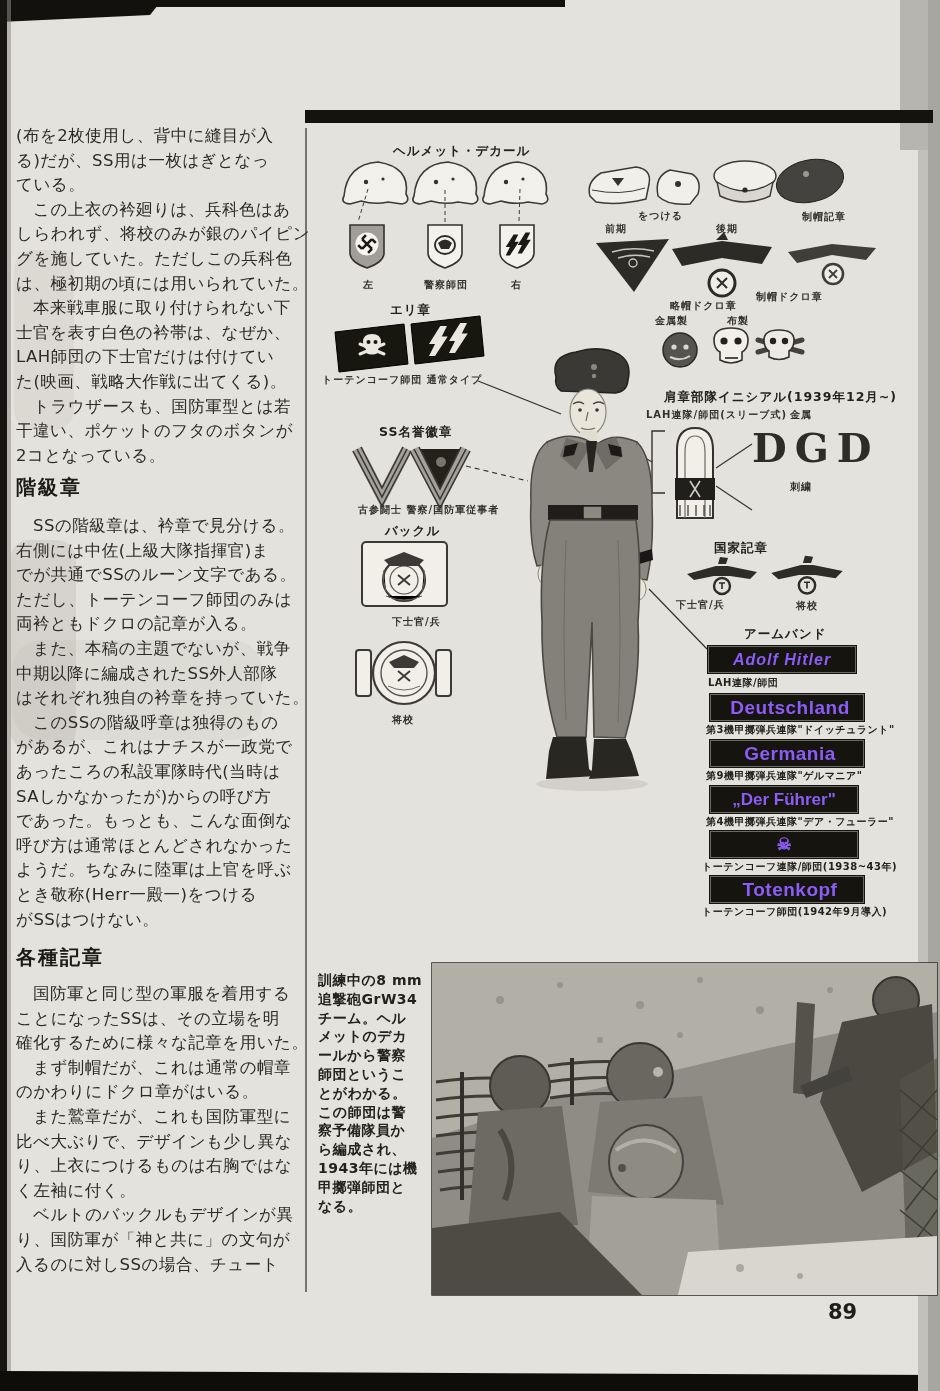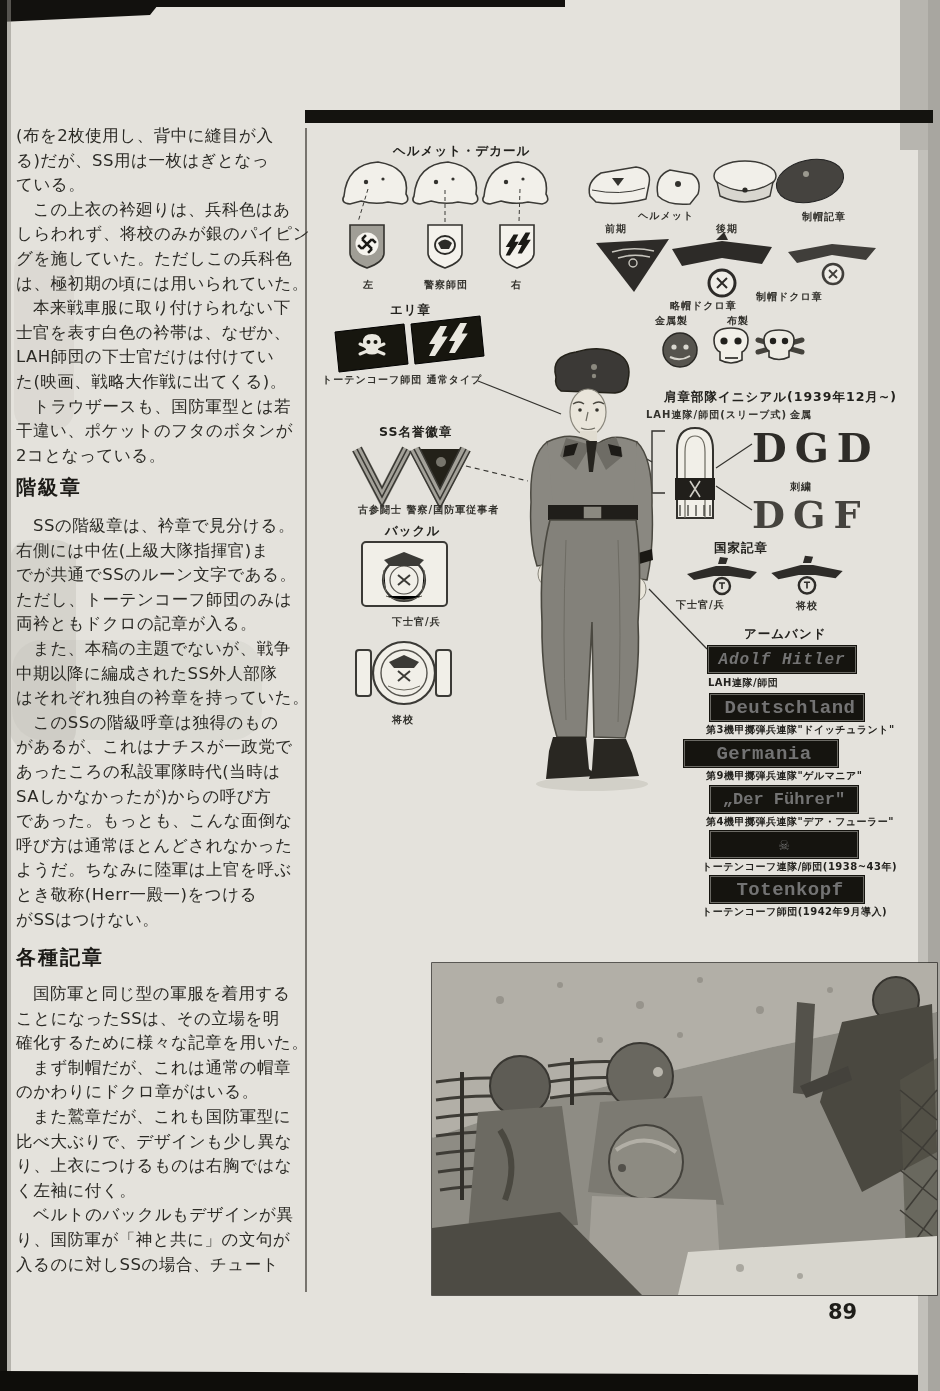--- a/index.html
+++ b/index.html
@@ -6,22 +6,22 @@
   #page{position:relative;width:940px;height:1391px;background:#e4e2dc;overflow:hidden;
         font-family:"DejaVu Sans",sans-serif;color:#262520;}
   .abs{position:absolute;}
   .lines{white-space:pre-line;}
   .body-text{font-size:16.5px;line-height:24.6px;letter-spacing:.5px;color:#2b2a25;width:296px;}
   .sec-head{font-size:20px;font-weight:bold;color:#1c1b17;letter-spacing:2px;}
   .lbl10{font-size:10px;font-weight:bold;color:#33322d;letter-spacing:1px;white-space:nowrap;}
   .lbl12{font-size:12.5px;font-weight:bold;color:#22211d;letter-spacing:1px;white-space:nowrap;}
   .notes{font-size:14px;line-height:19px;font-weight:bold;color:#23221e;letter-spacing:.5px;width:430px;}
   .caption{font-size:14px;line-height:18.8px;font-weight:bold;color:#23221e;width:124px;letter-spacing:.5px;}
-  .band{background:#15140f;color:#737373;border:1.5px solid #6b6a64;box-shadow:0 0 0 1px #15140f;
-        text-align:center;font-family:Liberation Mono, monospace;font-weight:bold;
+  .band{background:#15140f;color:#8b5cf6;border:1.5px solid #6b6a64;box-shadow:0 0 0 1px #15140f;
+        text-align:center;font-family:Liberation Sans, sans-serif;font-weight:bold;
         display:flex;align-items:center;justify-content:center;width:146px;height:25px;}
   .band-script{font-style:italic;font-size:16px;letter-spacing:1px;}
   .band-serif{font-size:19px;letter-spacing:.5px;padding-left:6px;}
   .band-cap{font-size:10px;font-weight:bold;color:#23221e;white-space:nowrap;letter-spacing:.5px;text-align:center;}
   .initials{font-family:"DejaVu Serif",serif;font-weight:bold;color:#2e2c28;letter-spacing:8px;white-space:nowrap;}
   .pagenum{font-size:21px;font-weight:bold;color:#1e1d19;font-family:"DejaVu Sans",sans-serif;}
 </style>
 </head>
 <body>
 
@@ -337,21 +337,21 @@
 　ベルトのバックルもデザインが異
 り、国防軍が「神と共に」の文句が
 入るのに対しSSの場合、チュート</div>
 
   <div class="abs lbl12" style="left:393px;top:143px">ヘルメット・デカール</div>
   <div class="abs lbl10" style="left:363px;top:278px">左</div>
   <div class="abs lbl10" style="left:424px;top:278px">警察師団</div>
   <div class="abs lbl10" style="left:511px;top:278px">右</div>
 
   <div class="abs lbl10" style="left:605px;top:222px">前期</div>
-  <div class="abs lbl10" style="left:638px;top:209px">ヘルメット</div>
+  <div class="abs lbl10" style="left:638px;top:209px">をつける</div>
   <div class="abs lbl10" style="left:716px;top:222px">後期</div>
   <div class="abs lbl10" style="left:802px;top:210px">制帽記章</div>
 
   <div class="abs lbl10" style="left:670px;top:299px">略帽ドクロ章</div>
   <div class="abs lbl10" style="left:756px;top:290px">制帽ドクロ章</div>
   <div class="abs lbl10" style="left:655px;top:314px">金属製</div>
   <div class="abs lbl10" style="left:727px;top:314px">布製</div>
 
   <div class="abs lbl12" style="left:390px;top:302px">エリ章</div>
   <div class="abs lbl10" style="left:322px;top:373px">トーテンコーフ師団 通常タイプ</div>
@@ -361,43 +361,55 @@
 
   <div class="abs lbl12" style="left:385px;top:523px">バックル</div>
   <div class="abs lbl10" style="left:392px;top:615px">下士官/兵</div>
   <div class="abs lbl10" style="left:392px;top:713px">将校</div>
 
   <div class="abs lbl12" style="left:664px;top:389px">肩章部隊イニシアル(1939年12月~)</div>
   <div class="abs lbl10" style="left:646px;top:408px">LAH連隊/師団(スリーブ式)</div>
   <div class="abs lbl10" style="left:790px;top:408px">金属</div>
   <div class="abs initials" style="left:752px;top:424px;font-size:40px">DGD</div>
   <div class="abs lbl10" style="left:790px;top:480px">刺繍</div>
-  <div class="abs initials" style="left:752px;top:492px;font-size:38px;color:#45433e">DGF</div>
 
   <div class="abs lbl12" style="left:714px;top:540px">国家記章</div>
   <div class="abs lbl10" style="left:676px;top:598px">下士官/兵</div>
   <div class="abs lbl10" style="left:796px;top:599px">将校</div>
 
   <div class="abs lbl12" style="left:744px;top:626px">アームバンド</div>
 
   <div class="abs band band-script" style="left:708px;top:646px">Adolf Hitler</div>
   <div class="abs band-cap" style="left:708px;top:676px">LAH連隊/師団</div>
 
   <div class="abs band band-serif" style="left:710px;top:694px">Deutschland</div>
   <div class="abs band-cap" style="left:706px;top:723px">第3機甲擲弾兵連隊"ドイッチュラント"</div>
 
-  <div class="abs band band-serif" style="left:684px;top:740px">Germania</div>
+  <div class="abs band band-serif" style="left:710px;top:740px">Germania</div>
   <div class="abs band-cap" style="left:706px;top:769px">第9機甲擲弾兵連隊"ゲルマニア"</div>
 
   <div class="abs band" style="left:710px;top:786px;font-size:17px">„Der Führer"</div>
   <div class="abs band-cap" style="left:706px;top:815px">第4機甲擲弾兵連隊"デア・フューラー"</div>
 
   <div class="abs band" style="left:710px;top:831px;font-size:17px">☠</div>
   <div class="abs band-cap" style="left:702px;top:860px">トーテンコーフ連隊/師団(1938~43年)</div>
 
   <div class="abs band band-serif" style="left:710px;top:876px">Totenkopf</div>
   <div class="abs band-cap" style="left:702px;top:905px">トーテンコーフ師団(1942年9月導入)</div>
 
 
+  <div class="abs caption lines" style="left:318px;top:971px">訓練中の8 mm
+追撃砲GrW34
+チーム。ヘル
+メットのデカ
+ールから警察
+師団というこ
+とがわかる。
+この師団は警
+察予備隊員か
+ら編成され、
+1943年には機
+甲擲弾師団と
+なる。</div>
 
   <div class="abs pagenum" style="left:828px;top:1300px">89</div>
 
 </div>
 
 </body></html>

